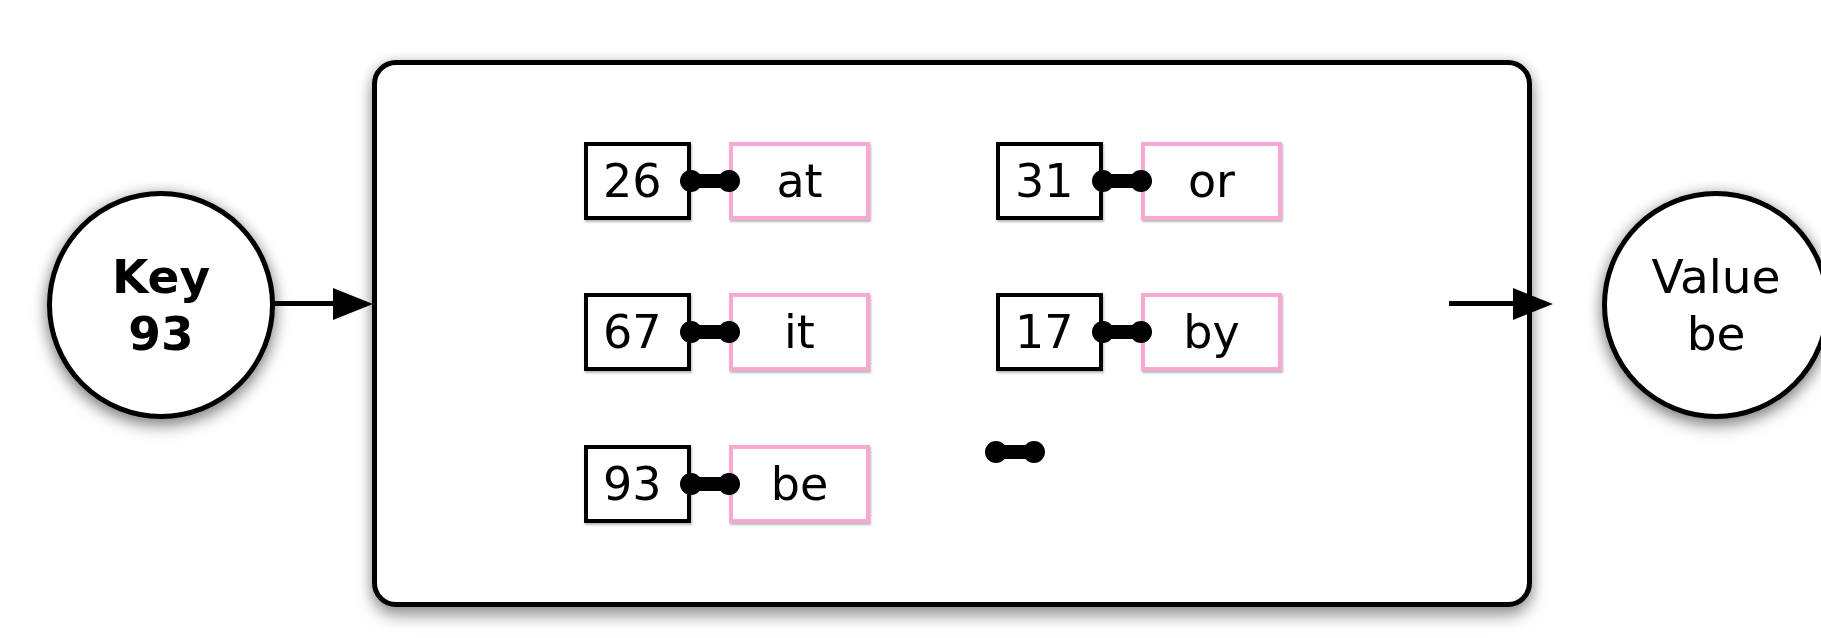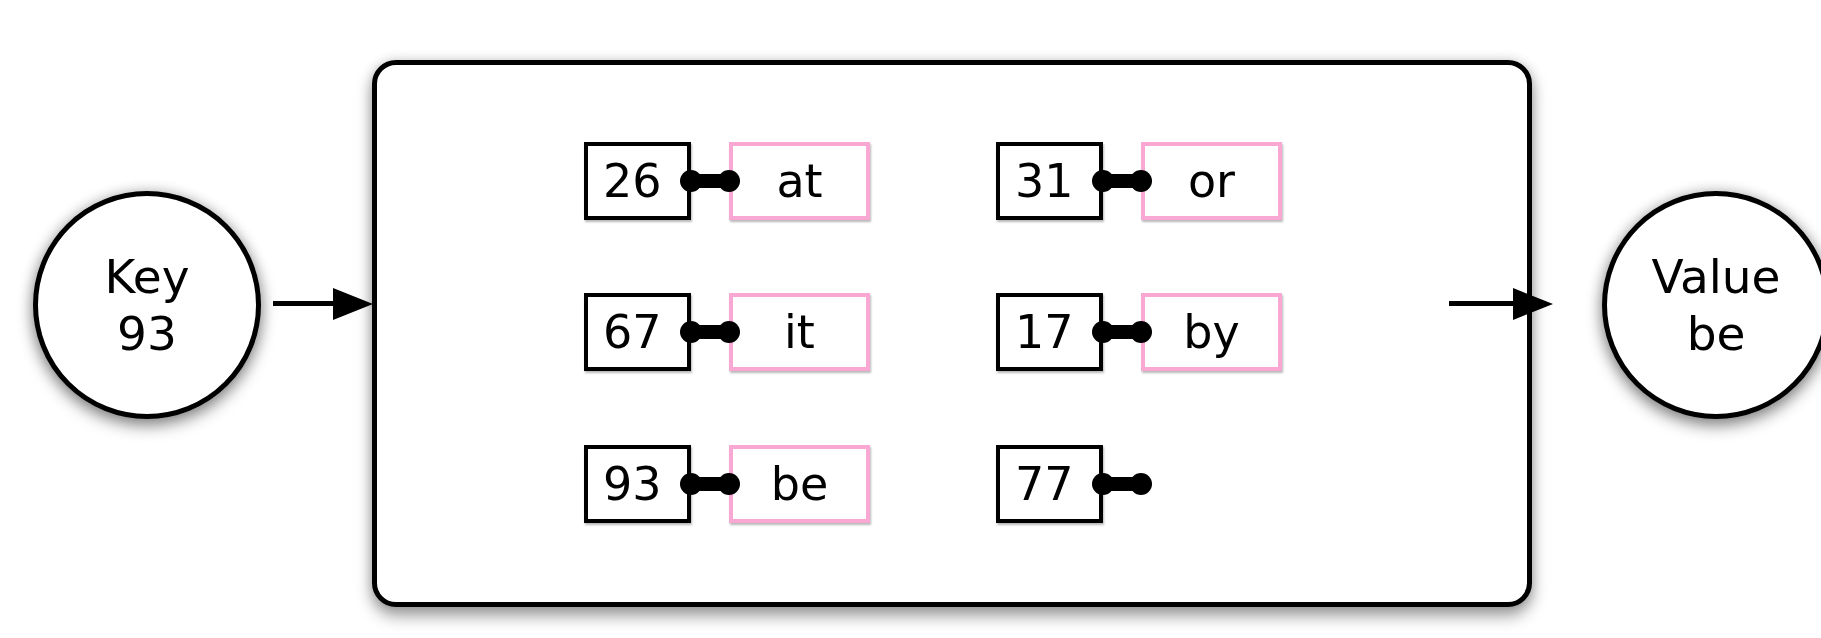--- a/index.html
+++ b/index.html
@@ -24,21 +24,21 @@
     border-radius: 50%;
     background: #ffffff;
     display: flex;
     flex-direction: column;
     align-items: center;
     justify-content: center;
     font-size: 47px;
     line-height: 1.22;
     box-shadow: 0 7px 16px rgba(0,0,0,0.42), 0 0 14px rgba(0,0,0,0.20);
   }
-  .node-left  { left: 33px; }
+  .node-left  { left: 47px; font-weight: bold; }
   .node-right { left: 1602px; }
 
   
   .table-box {
     position: absolute;
     left: 372px;
     top: 30px;
     width: 1160px;
     height: 547px;
     border: 5px solid #000;
@@ -173,21 +173,20 @@
       <div class="vbox">by</div>
     </div>
 
     <div class="pair c1 r3">
       <div class="kbox">93</div>
       <div class="connector"></div>
       <div class="vbox">be</div>
     </div>
 
     <div class="pair c2 r3">
-      <div class="kbox">77</div>
       <div class="connector"></div>
     </div>
 
   </div>
 
   <div class="arrow arrow-right">
     <div class="shaft"></div>
     <div class="head"></div>
   </div>
 

